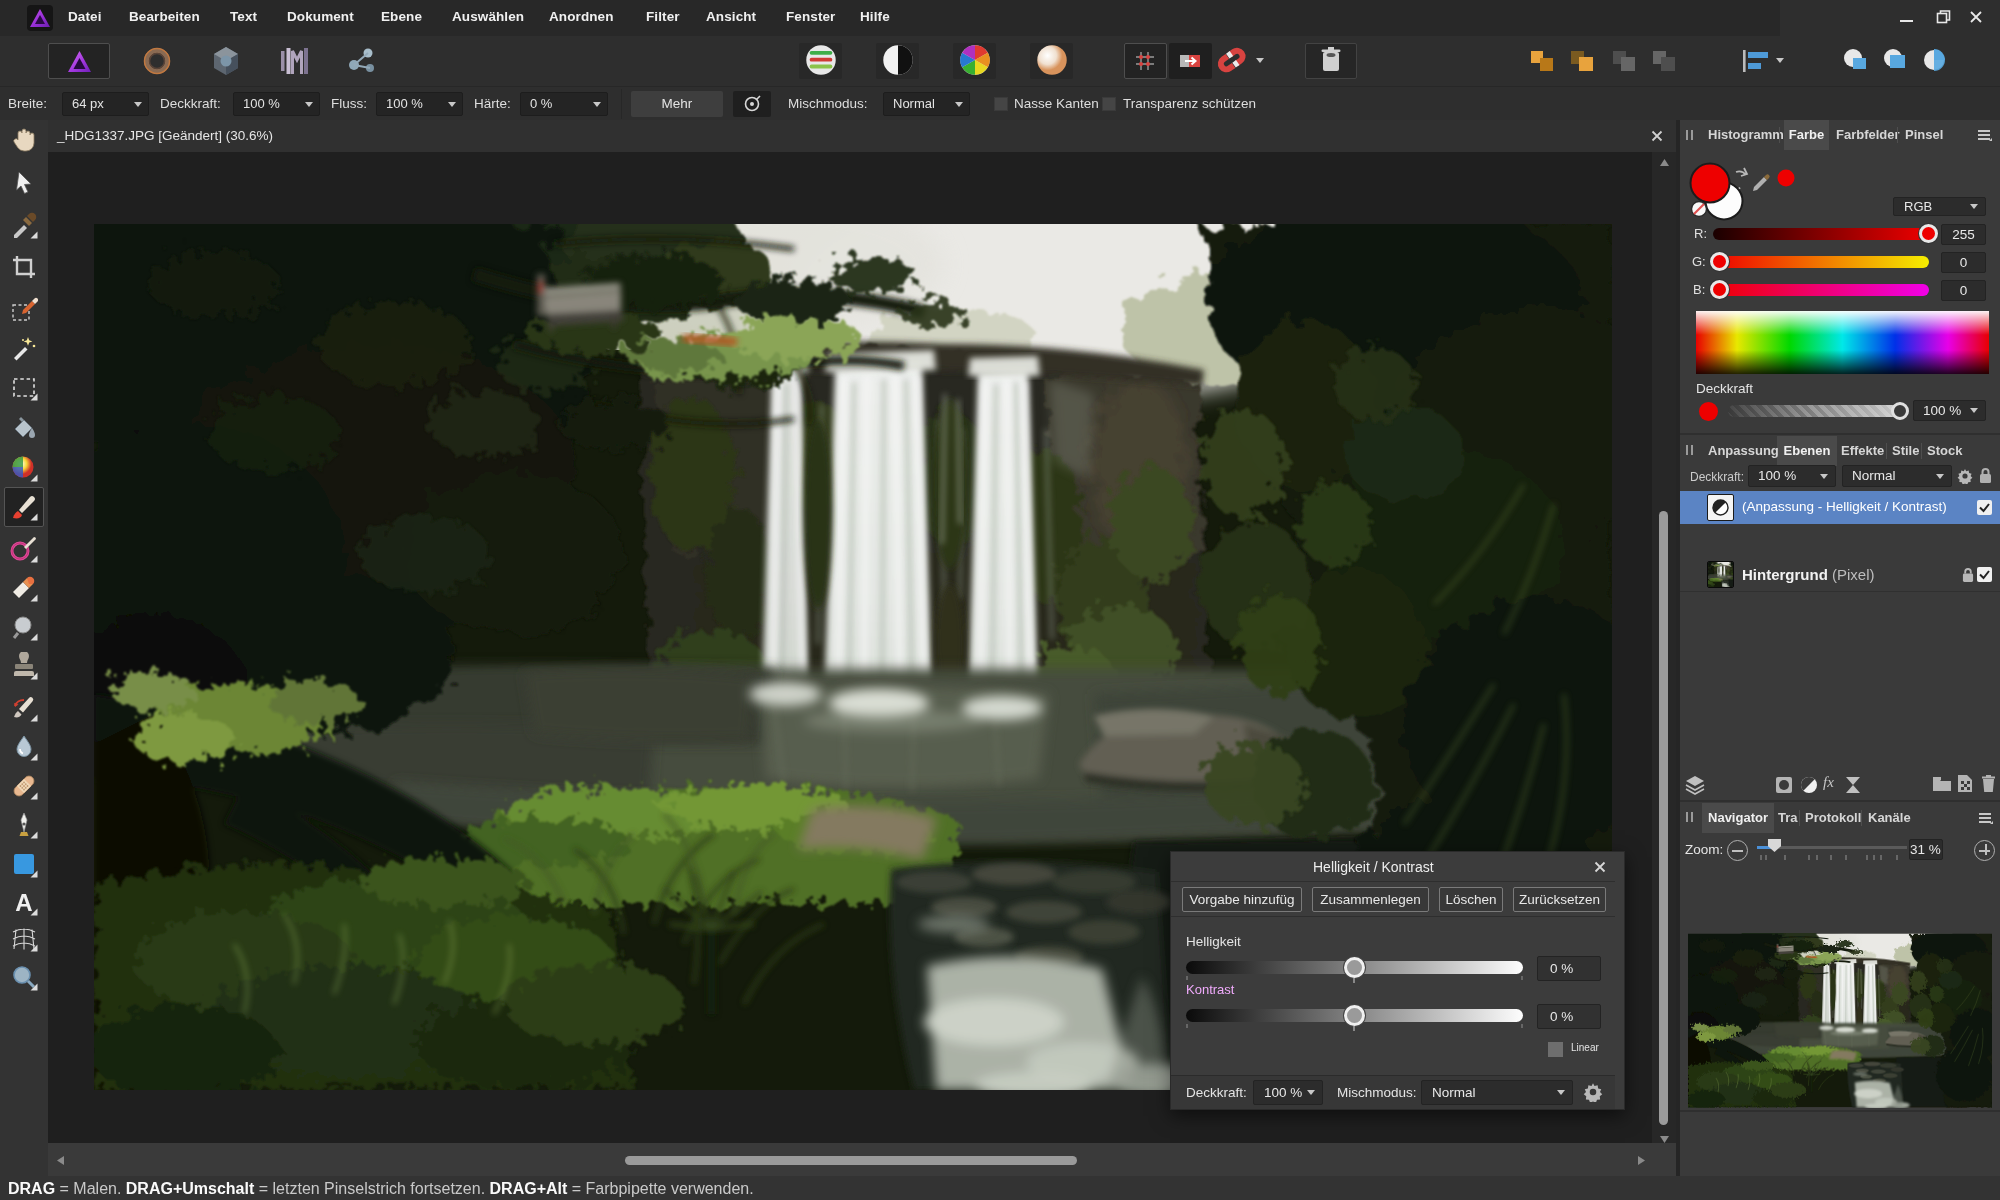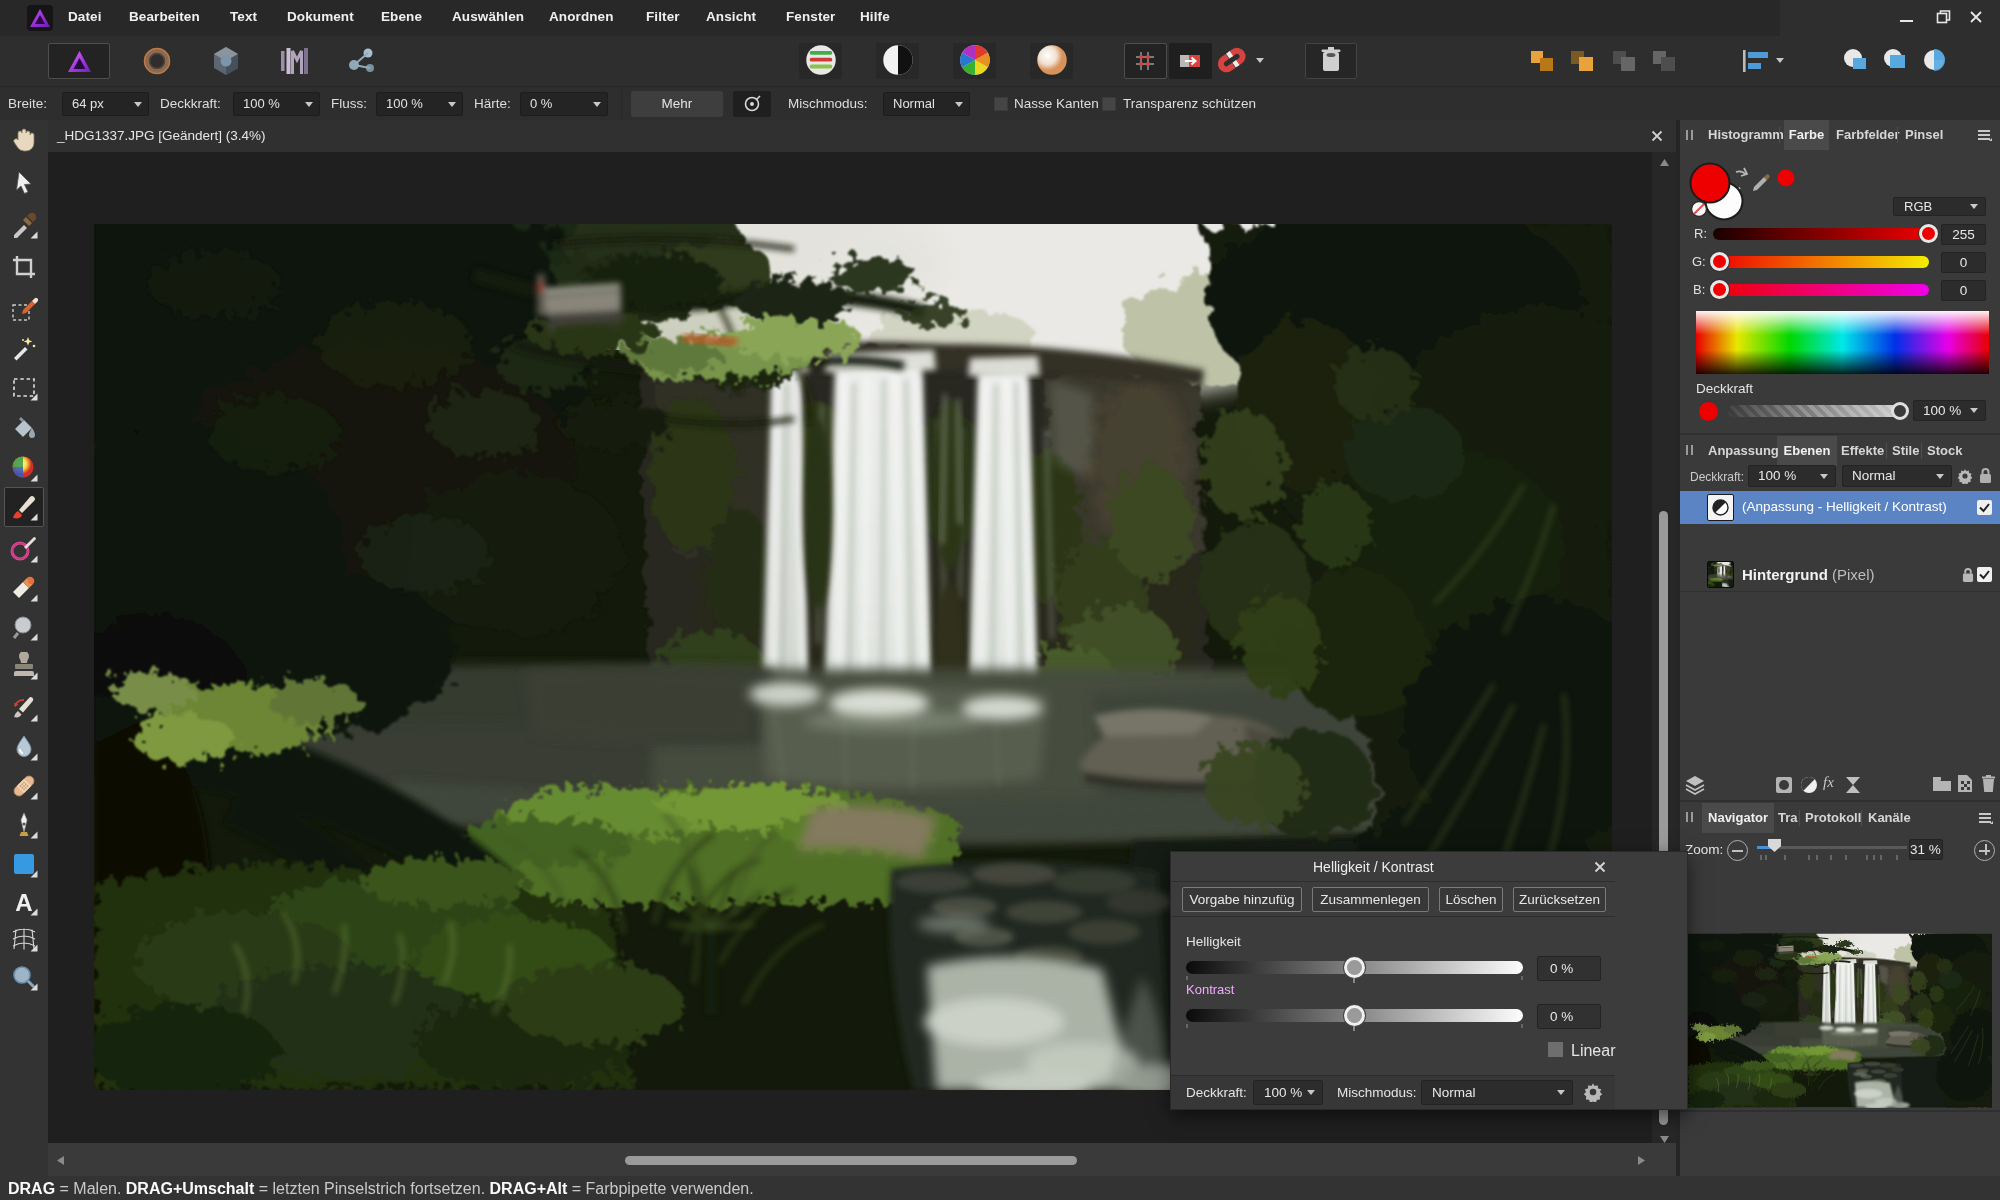--- a/index.html
+++ b/index.html
@@ -26,21 +26,21 @@
   #canvas { position:absolute; left:48px; top:152px; width:1628px; height:991px; background:#1f1f1f; }
   #photo { position:absolute; left:46px; top:72px; width:1518px; height:866px; background:#4a5542; }
   #photo svg, .thumbsvg { filter:saturate(.97) brightness(.96); }
   #hscroll { position:absolute; left:48px; top:1143px; width:1628px; height:33px; background:#3a3a3a; }
   
   #rpanel { position:absolute; left:1680px; top:120px; width:320px; height:1056px; background:#3a3a3a; }
   .ptab { position:absolute; top:0; height:30px; font-size:13px; font-weight:bold; color:#d6d6d6; line-height:30px; }
   .ptab.act { background:#4a4a4a; color:#f0f0f0; }
   .vbox { position:absolute; background:#2c2c2c; border:1px solid #232323; border-radius:2px; color:#e8e8e8; font-size:13.5px; }
   
-  #dialog { position:absolute; left:1170px; top:851px; width:518px; height:259px; background:#3c3c3c; box-shadow:0 6px 18px rgba(0,0,0,.55); border:1px solid #2a2a2a; }
+  #dialog { position:absolute; left:1170px; top:851px; width:455px; height:259px; background:#3c3c3c; box-shadow:0 6px 18px rgba(0,0,0,.55); border:1px solid #2a2a2a; }
   
   #status { position:absolute; left:0; top:1176px; width:2000px; height:24px; background:#333333; color:#c9c9c9; font-size:16px; }
   .dbtn { position:absolute; top:35px; height:25px; background:#383838; border:1px solid #7a7a7a; border-radius:2px; color:#e8e8e8; font-size:13.5px; text-align:center; line-height:23px; }
 </style>
 </head>
 <body>
 
 <svg width="0" height="0" style="position:absolute">
 <defs>
 <filter id="b3" x="-20%" y="-20%" width="140%" height="140%">
@@ -697,21 +697,21 @@
       <path d="M27.5 20.5 L27.5 27.5 L20.5 27.5 Z" fill="#dcdcdc"></path>
     </svg>
   <svg class="tool" style="top:843px" viewBox="0 0 28 28">
       <circle cx="12" cy="12" r="8" fill="#b8d4e8" opacity=".8"></circle>
       <circle cx="12" cy="12" r="8" fill="none" stroke="#6a90b0" stroke-width="1.6"></circle>
       <path d="M18 18 l6 6" stroke="#88a8c0" stroke-width="3"></path>
       <path d="M27.5 20.5 L27.5 27.5 L20.5 27.5 Z" fill="#dcdcdc"></path>
     </svg>
 </div>
 <div id="tabbar">
-  <span class="abs" style="left:9px;top:8px;font-size:13.5px;color:#e6e6e6;">_HDG1337.JPG [Geändert] (3.4%)</span>
+  <span class="abs" style="left:9px;top:8px;font-size:13.5px;color:#e6e6e6;">_HDG1337.JPG [Geändert] (30.6%)</span>
   <svg class="abs" style="left:1603px;top:10px" width="12" height="12" viewBox="0 0 12 12">
       <path d="M1.5 1.5 L10.5 10.5 M10.5 1.5 L1.5 10.5" stroke="#d0d0d0" stroke-width="1.8"></path>
     </svg>
 </div>
 <div id="canvas">
   <div id="photo"><svg width="1518" height="866" viewBox="0 0 1518 866">
         <use href="#photoart"></use>
       </svg></div>
 
   <div class="abs" style="left:1604px;top:0;width:24px;height:991px;background:#272727"></div>
@@ -938,21 +938,21 @@
   <div class="abs" style="left:350px;top:124px;width:2px;height:4px;background:#666"></div>
   <div class="vbox" style="left:366px;top:104px;width:64px;height:25px;line-height:23px;padding-left:12px;background:#313131">0 %</div>
   <span class="abs" style="left:15px;top:130px;font-size:13px;color:#f0abfc">Kontrast</span>
   <div class="abs" style="left:15px;top:157px;width:337px;height:13px;border-radius:7px;background:linear-gradient(to right,#0a0a0a,#fdfdfd)"></div>
   <div class="abs" style="left:173px;top:153px;width:21px;height:21px;border-radius:50%;background:#9a9a9a;border:3px solid #f0f0f0;box-shadow:0 0 0 1px #444"></div>
   <div class="abs" style="left:182px;top:174px;width:2px;height:5px;background:#888"></div>
   <div class="abs" style="left:15px;top:172px;width:2px;height:4px;background:#666"></div>
   <div class="abs" style="left:350px;top:172px;width:2px;height:4px;background:#666"></div>
   <div class="vbox" style="left:366px;top:152px;width:64px;height:25px;line-height:23px;padding-left:12px;background:#313131">0 %</div>
   <div class="abs" style="left:377px;top:190px;width:15px;height:15px;background:#6e6e6e"></div>
-  <span class="abs" style="left:400px;top:190px;font-size:16px;color:#e4e4e4">Linear</span>
+  <span class="abs" style="left:400px;top:190px;font-size:10px;color:#e4e4e4">Linear</span>
   <div class="abs" style="left:0;top:223px;width:444px;height:34px;background:#373737;border-top:1px solid #2b2b2b">
     <span class="abs" style="left:15px;top:9px;font-size:13.5px;color:#e4e4e4">Deckkraft:</span>
     <div class="vbox" style="left:82px;top:4px;width:70px;height:25px;line-height:23px;padding-left:10px;background:#2c2c2c">100 %
       <span style="position:absolute;right:7px;top:9px;width:0;height:0;border-left:4.5px solid transparent;border-right:4.5px solid transparent;border-top:5px solid #c8c8c8;"></span></div>
     <span class="abs" style="left:166px;top:9px;font-size:13.5px;color:#e4e4e4">Mischmodus:</span>
     <div class="vbox" style="left:250px;top:4px;width:152px;height:25px;line-height:23px;padding-left:10px;background:#2c2c2c">Normal
       <span style="position:absolute;right:7px;top:9px;width:0;height:0;border-left:4.5px solid transparent;border-right:4.5px solid transparent;border-top:5px solid #c8c8c8;"></span></div>
     <svg class="abs" style="left:412px;top:6px" width="20" height="20" viewBox="0 0 16 16">
         <path d="M8 1 l1.2 2.2 2.5-.6 .4 2.5 2.5 .6 -1 2.3 1.8 1.8 -2 1.6 .3 2.5 -2.5 .3 -.9 2.4 -2.3-1 -2.3 1 -.9-2.4 -2.5-.3 .3-2.5 -2-1.6 1.8-1.8 -1-2.3 2.5-.6 .4-2.5 2.5 .6 z" fill="#b8b8b8"></path>
         <circle cx="8" cy="8" r="2.6" fill="#373737"></circle>

